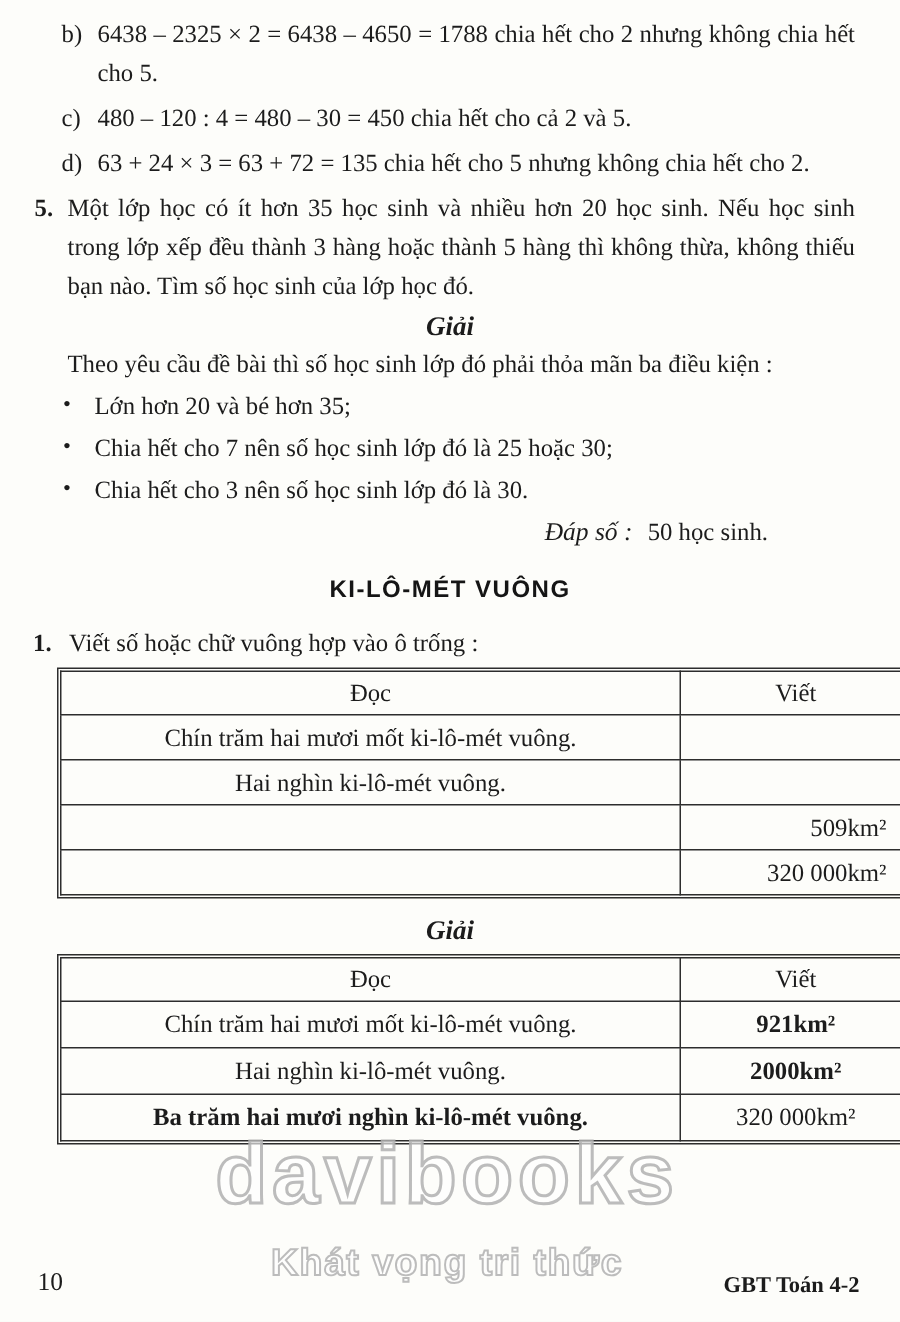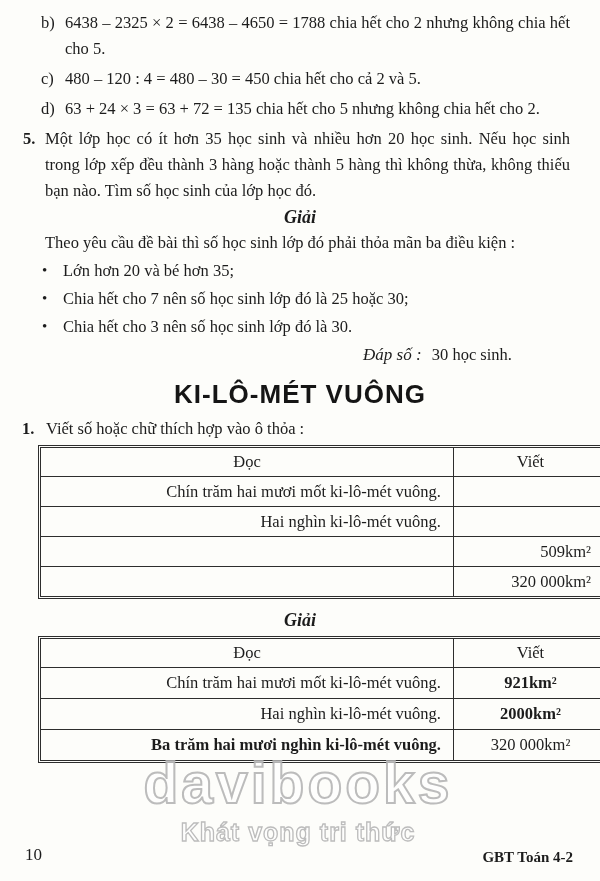--- a/index.html
+++ b/index.html
@@ -25,54 +25,54 @@
 
   .bullet{position:relative;margin:2px 40px 0 63px;line-height:26px;}
   .bullet .dot{position:absolute;left:-21px;top:-1px;font-size:15px;}
 
   .answer{margin:2px 88px 0 0;text-align:right;line-height:26px;}
   .answer .al{font-weight:normal;font-style:italic;font-size:17px;margin-right:6px;}
 
   .section-title{
     margin-top:14px;text-align:center;
     font-family:"Liberation Sans","DejaVu Sans",sans-serif;
-    font-weight:700;font-size:26px;line-height:24px;letter-spacing:1px;color:#151515;
+    font-weight:700;font-size:16px;line-height:24px;letter-spacing:1px;color:#151515;
   }
 
   .ex1{position:relative;margin:10px 30px 0 46px;}
   .ex1 .lbl{position:absolute;left:-24px;top:0;font-weight:bold;}
 
   .tbl-wrap{
     margin:3px 0 0 38px;width:572px;box-sizing:border-box;
     border:1.4px solid #2d2d2d;padding:1px;background:#fdfdfa;
   }
   table{border-collapse:collapse;width:100%;font-size:16.5px;color:#1c1c1c;}
   th,td{border:1px solid #2d2d2d;padding:0 12px;}
   th{font-weight:normal;height:28px;text-align:center;}
   td{height:29px;}
   .t2 td{height:30px;}
-  td.doc{text-align:right;margin-left:40px;}
+  td.doc{text-align:center;margin-left:40px;}
   .t1 td.viet{text-align:right;padding-right:16px;}
   .t2 td.viet{text-align:center;}
   .bold{font-weight:bold;}
   .giai2{margin-top:8px;margin-bottom:0;}
 
   
   .watermark{
     position:absolute;left:118px;top:753px;width:360px;text-align:center;
     pointer-events:none;z-index:3;
     font-family:"Liberation Sans","DejaVu Sans",sans-serif;font-weight:700;
   }
   .wm-brand{
     font-size:57px;line-height:60px;letter-spacing:3px;
     color:rgba(255,255,255,0.62);
     -webkit-text-stroke:2px rgba(176,176,176,0.85);
   }
   .wm-slogan{
-    font-size:25px;line-height:26px;letter-spacing:1px;margin-top:6px;
+    font-size:25px;line-height:26px;letter-spacing:1px;margin-top:16px;
     color:rgba(255,255,255,0.55);
     -webkit-text-stroke:1.3px rgba(176,176,176,0.85);
   }
 
   .page-num{position:absolute;left:25px;top:845px;font-size:17px;font-weight:normal;}
   .book-ref{position:absolute;right:27px;top:849px;font-size:15px;font-weight:bold;}
 </style>
 </head>
 <body>
 
@@ -109,28 +109,28 @@
       <span class="dot">•</span>
       <span>Chia hết cho 7 nên số học sinh lớp đó là 25 hoặc 30;</span>
     </div>
     <div class="bullet">
       <span class="dot">•</span>
       <span>Chia hết cho 3 nên số học sinh lớp đó là 30.</span>
     </div>
 
     <div class="answer">
       <span class="al">Đáp số :</span>
-      <span>30 học sinh.</span>
+      <span>50 học sinh.</span>
     </div>
 
     <div class="section-title">KI-LÔ-MÉT VUÔNG</div>
 
     <div class="ex1">
       <span class="lbl">1.</span>
-      <span>Viết số hoặc chữ thích hợp vào ô thỏa :</span>
+      <span>Viết số hoặc chữ vuông hợp vào ô trống :</span>
     </div>
 
     <div class="tbl-wrap">
       <table class="t1">
         <tbody>
             <tr>
           <th style="width:388px;">Đọc</th>
           <th>Viết</th>
         </tr>
         <tr>

